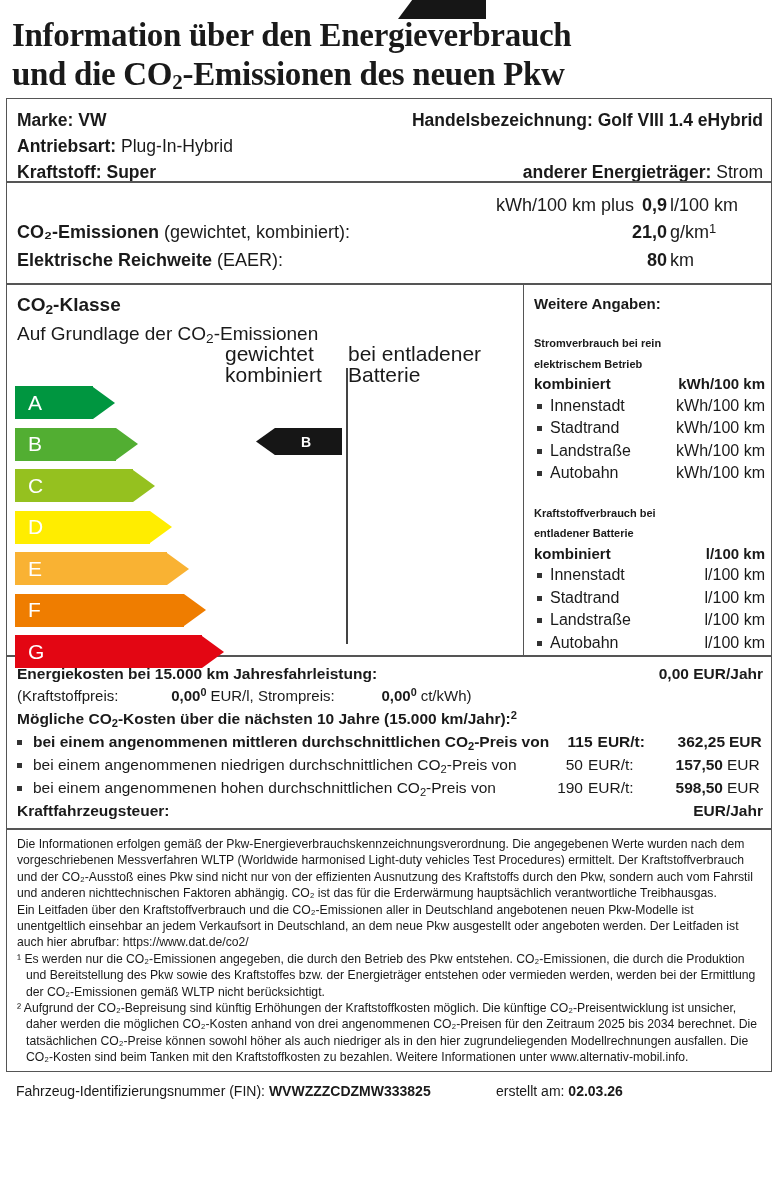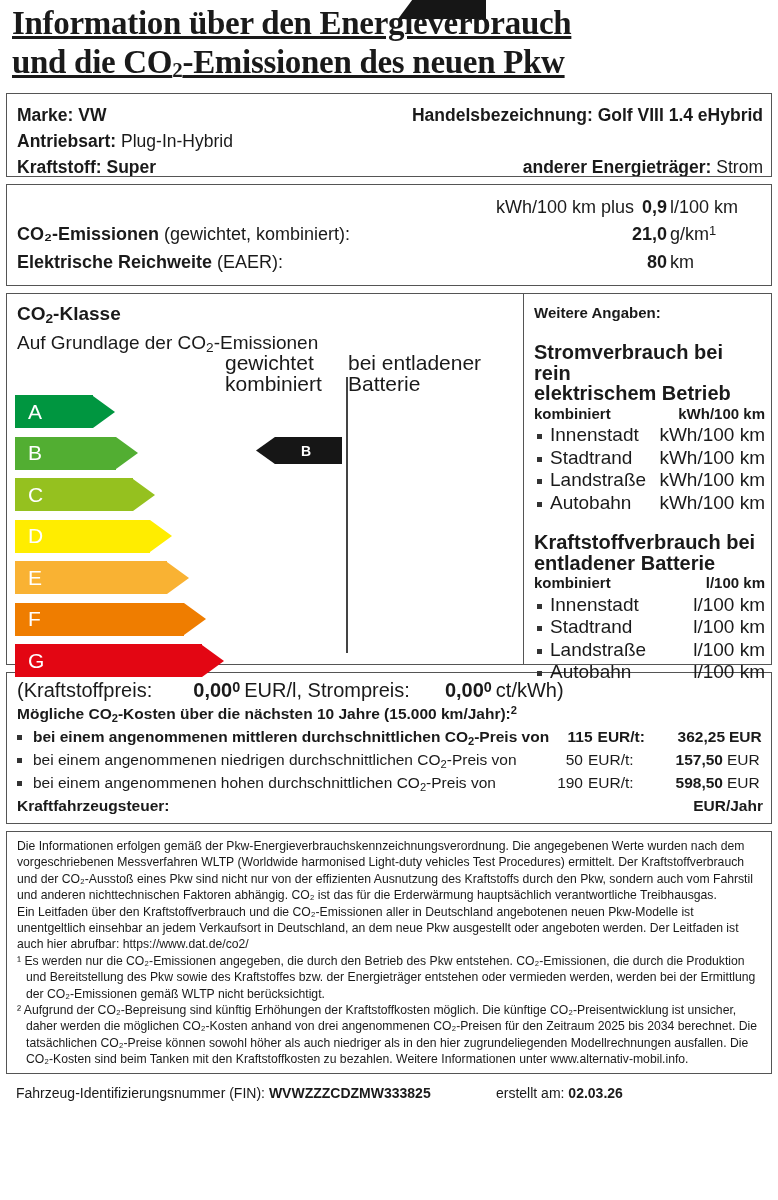--- a/index.html
+++ b/index.html
@@ -12,36 +12,35 @@
   }
   .page { position: relative; width: 778px; height: 1200px; padding: 0 6px; }
 
   
   .title {
     font-family: "Liberation Serif", serif;
     font-weight: bold;
     font-size: 33px;
     line-height: 39px;
     letter-spacing: -0.3px;
-    padding: 4px 2px 0 6px;
+    padding: 16px 2px 0 6px;
     white-space: nowrap;
-    text-decoration: underline;
   }
   .title sub { font-size: 21px; vertical-align: baseline; position: relative; top: 4px; }
   .title-arrow {
     position: absolute;
     left: 398px; top: -7px;
     width: 88px; height: 26px;
     background: #161616;
     clip-path: polygon(0 100%, 22% 0, 100% 0, 100% 100%);
     z-index: 5;
   }
 
   
-  .box { border: 1.5px solid #555; margin-top: 7px; }
+  .box { border: 1.5px solid #555; }
 
   
   .ident { padding: 8px 8px 8px 10px; position: relative; height: 84px; overflow: hidden; }
   .ident-row { display: flex; font-size: 17.5px; line-height: 26px; white-space: nowrap; }
   .ident-col-a { width: 336px; flex: none; }
   .ident-col-b { flex: 1; text-align: right; }
   .lbl { font-weight: bold; }
   .val { font-weight: normal; }
   .val-b { font-weight: bold; }
 
@@ -78,37 +77,37 @@
     position: absolute; left: 249px; top: 143px;
     width: 86px; height: 27px; background: #161616;
     clip-path: polygon(0 50%, 22% 0, 100% 0, 100% 100%, 22% 100%);
     color: #fff; font-size: 14px; font-weight: bold;
     display: flex; align-items: center; justify-content: center; padding-left: 14px;
   }
 
   .class-right { flex: 1; padding: 8px 6px 0 10px; }
   .wa-title { font-size: 15px; font-weight: bold; line-height: 22px; }
   .wa-group { margin-top: 18px; }
-  .wa-head { font-size: 20px; font-weight: bold; line-height: 20.5px; }
+  .wa-head { font-size: 11px; font-weight: bold; line-height: 20.5px; }
   .wa-head-row { display: flex; justify-content: space-between; font-size: 15px; font-weight: bold; line-height: 20.5px; }
-  .wa-item { display: flex; font-size: 19px; line-height: 22.5px; align-items: flex-end; }
+  .wa-item { display: flex; font-size: 16px; line-height: 22.5px; align-items: flex-end; }
   .wa-bullet { width: 16px; flex: none; padding-left: 3px; }
   .wa-bullet i { display: inline-block; width: 5px; height: 5px; background: #333; font-style: normal; vertical-align: 2px;}
   .wa-name { flex: 1; }
   .wa-unit { flex: none; text-align: right; }
 
   
   .costs { padding: 6px 8px 6px 10px; }
   .cost-row { display: flex; font-size: 15.5px; line-height: 22px; white-space: nowrap; align-items: baseline; }
   .cost-row.b { font-weight: bold; }
   .cost-l { flex: 1; }
   .cost-r { flex: none; font-weight: bold; }
   .cost-bullet { width: 16px; flex: none; }
   .cost-bullet i { display: inline-block; width: 5px; height: 5px; background: #333; font-style: normal; vertical-align: 2px; }
-  .price-wrap { display: flex; font-size: 20px; line-height: 22px; align-items: baseline; }
+  .price-wrap { display: flex; font-size: 15px; line-height: 22px; align-items: baseline; }
   .co2num { width: 46px; text-align: right; display: inline-block; }
   .co2res { width: 78px; text-align: right; display: inline-block; font-weight: bold; }
   .eurt { width: 62px; display: inline-block; padding-left: 5px; }
   .eurlab { display: inline-block; padding-left: 4px; width: 40px; }
 
   
   .legal { padding: 6px 9px 5px 10px; font-size: 12.2px; line-height: 16.4px; text-align: left; }
   .legal p { margin-bottom: 0; }
   .legal .indent { padding-left: 9px; text-indent: -9px; }
 
@@ -283,20 +282,24 @@
               <span class="wa-bullet"><i></i></span>
               <span class="wa-name">Autobahn</span>
               <span class="wa-unit">l/100 km</span>
             </div>
           </div>
       </div>
     </div>
   </div>
 
   <div class="box costs">
+    <div class="cost-row b">
+      <div class="cost-l">Energiekosten bei 15.000 km Jahresfahrleistung:</div>
+      <div class="cost-r">0,00 EUR/Jahr</div>
+    </div>
     <div class="price-wrap">
       <span>(Kraftstoffpreis:</span>
       <span style="display:inline-block;width:88px;text-align:right;"><b>0,00</b><sup style="font-weight:bold">0</sup></span>
       <span style="padding-left:4px">EUR/l, Strompreis:</span>
       <span style="display:inline-block;width:82px;text-align:right;"><b>0,00</b><sup style="font-weight:bold">0</sup></span>
       <span style="padding-left:4px">ct/kWh)</span>
     </div>
     <div class="cost-row b">
       <div class="cost-l"><span>Mögliche CO</span><sub>2</sub><span>-Kosten über die nächsten 10 Jahre (15.000 km/Jahr):</span><sup>2</sup></div>
     </div>

